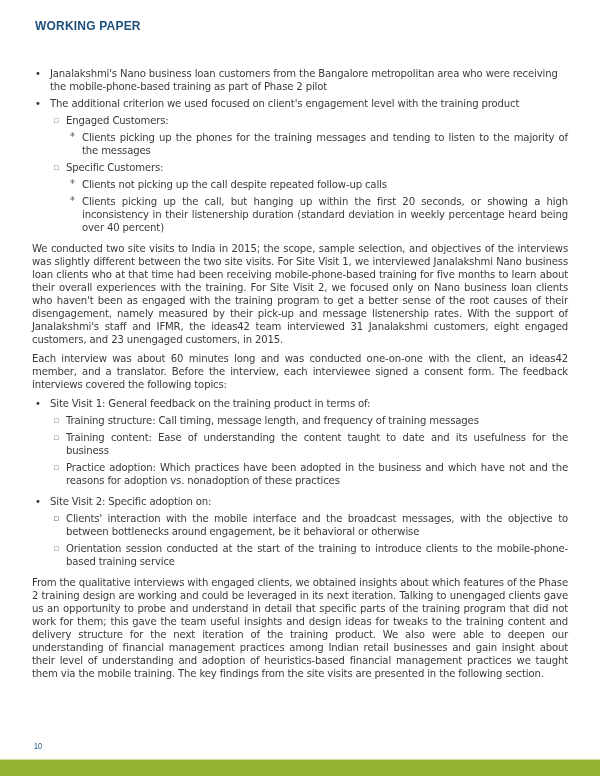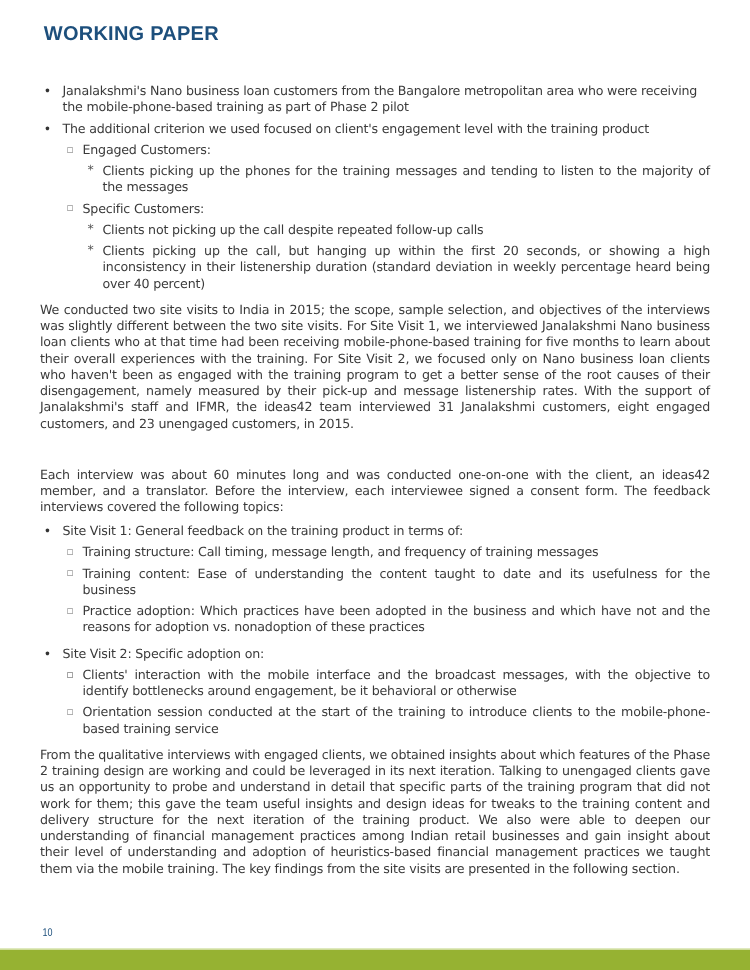--- a/index.html
+++ b/index.html
@@ -5,29 +5,29 @@
   html, body { margin: 0; padding: 0; }
   body {
     width: 600px; height: 776px; position: relative; overflow: hidden;
     background: #ffffff;
     font-family: "DejaVu Sans", sans-serif;
     color: #3a3a3a;
   }
   .header {
     position: absolute; left: 35px; top: 19px;
     font-family: "Liberation Sans", sans-serif;
-    font-weight: bold; font-size: 16px; letter-spacing: 0.2px;
+    font-weight: bold; font-size: 12px; letter-spacing: 0.2px;
     color: #1d4f7c;
   }
   .content {
     position: absolute; left: 32px; top: 67px; width: 536px;
     font-size: 10.1px; line-height: 13px; letter-spacing: -0.15px;
   }
   .para { margin: 0; text-align: justify; }
-  .para + .para { margin-top: 28px; }
+  .para + .para { margin-top: 6px; }
   ul { list-style: none; margin: 0; padding: 0; }
   li { position: relative; }
   .l1 { padding-left: 18px; margin-bottom: 4px; }
   .l1 > .txt:before { content: ""; }
   .b1 { position: absolute; left: 3px; top: 0; font-size: 10px; color: #333; }
   .l2 { padding-left: 34px; margin-bottom: 4px; }
   .b2 { position: absolute; left: 21px; top: 0; color: #9a9a9a; font-size: 9px; }
   .l3 { padding-left: 50px; margin-bottom: 4px; text-align: justify; }
   .b3 { position: absolute; left: 38px; top: -1px; color: #555; font-size: 10px; }
   .list-block { margin: 6px 0 8px 0; }
@@ -103,21 +103,21 @@
     </li>
     <li class="l1" style="margin-top:8px">
       <span class="b1">•</span>
       <span>Site Visit 2: Specific adoption on:</span>
     </li>
     <li class="l2 justify">
       <span class="b2">▫</span>
     </li>
     <li class="l2 justify">
       <span class="b2">▫</span>
-      <span>Clients' interaction with the mobile interface and the broadcast messages, with the objective to identify bottlenecks around engagement, be it behavioral or otherwise</span>
+      <span>Clients' interaction with the mobile interface and the broadcast messages, with the objective to between bottlenecks around engagement, be it behavioral or otherwise</span>
     </li>
     <li class="l2 justify">
       <span class="b2">▫</span>
       <span>Orientation session conducted at the start of the training to introduce clients to the mobile-phone-based training service</span>
     </li>
   </ul>
 
   <p class="para">From the qualitative interviews with engaged clients, we obtained insights about which features of the Phase 2 training design are working and could be leveraged in its next iteration. Talking to unengaged clients gave us an opportunity to probe and understand in detail that specific parts of the training program that did not work for them; this gave the team useful insights and design ideas for tweaks to the training content and delivery structure for the next iteration of the training product. We also were able to deepen our understanding of financial management practices among Indian retail businesses and gain insight about their level of understanding and adoption of heuristics-based financial management practices we taught them via the mobile training. The key findings from the site visits are presented in the following section.</p>
 </div>
 

